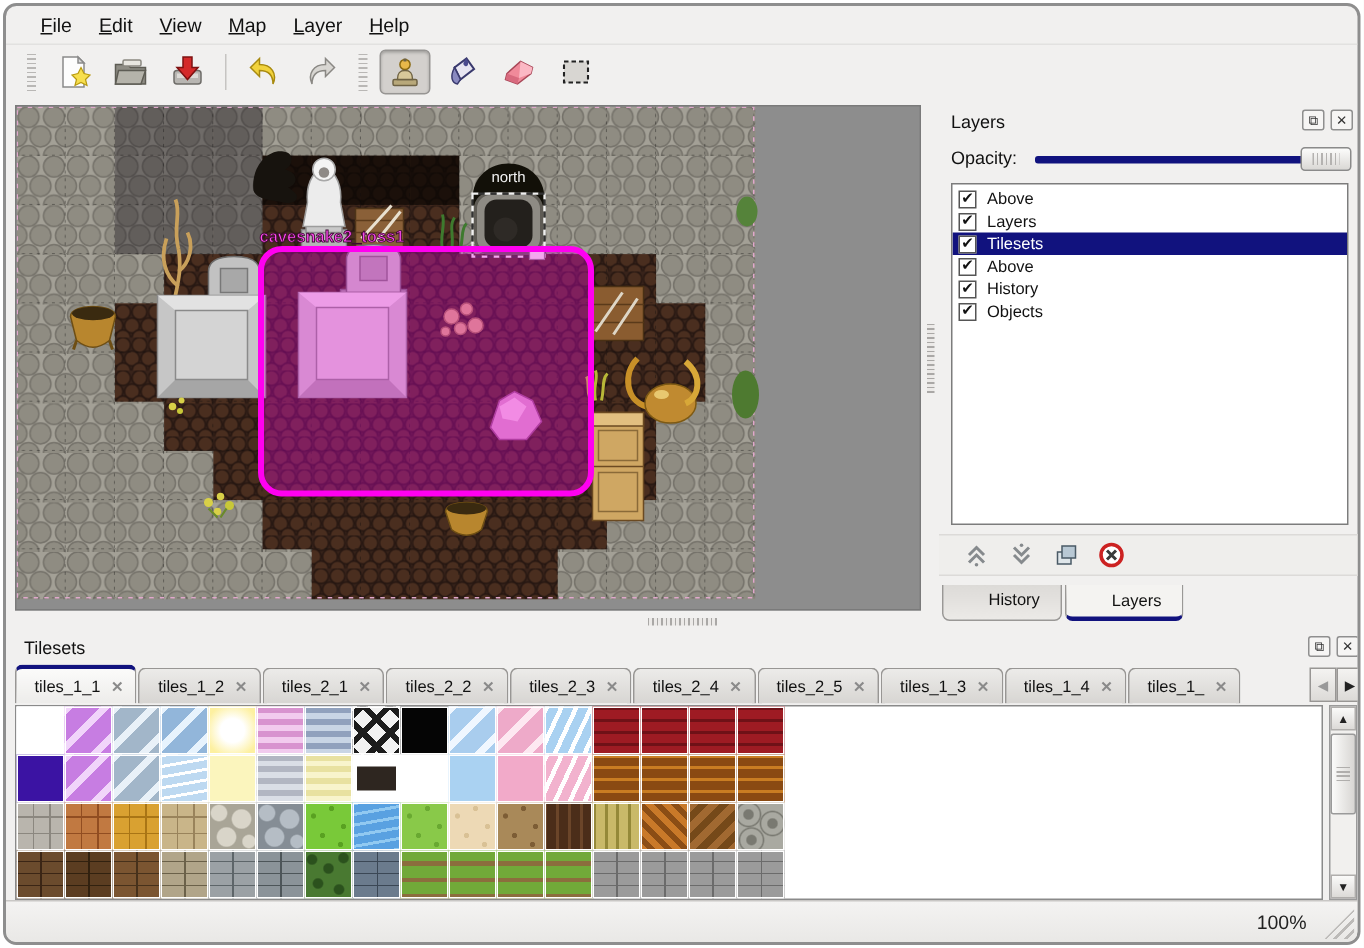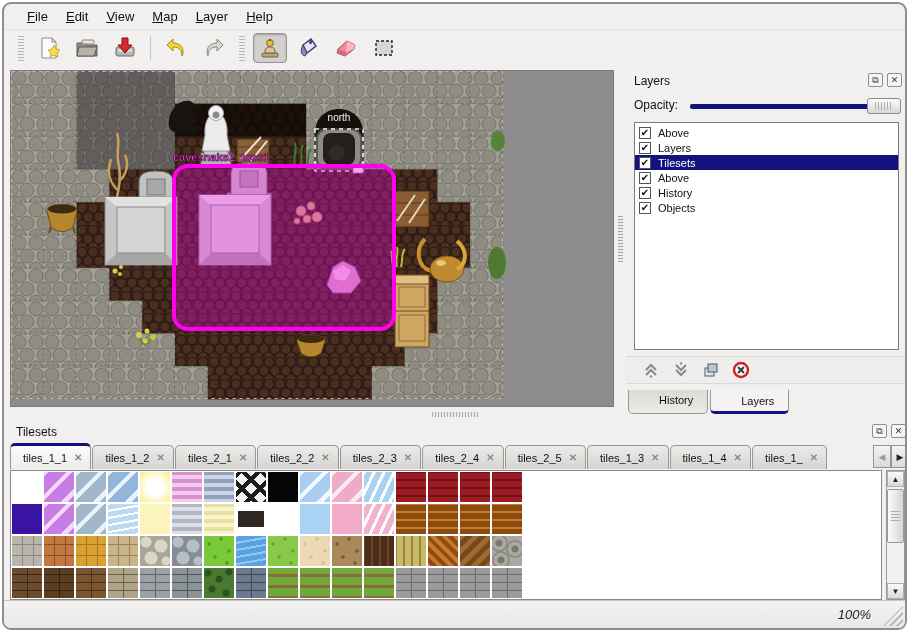--- a/index.html
+++ b/index.html
@@ -71,21 +71,21 @@
   .cell{width:32px;height:32px;outline:1px solid #fff;outline-offset:-1px;}
   .vscroll{position:absolute;right:4px;top:49px;width:19px;height:130px;border:1px solid #9a9a9a;background:#f1f0ee;}
   .varrow{position:absolute;left:0;width:17px;height:16px;background:linear-gradient(#fafaf9,#dcdad7);
           border:1px solid #b0aeac;font-size:8px;display:flex;align-items:center;justify-content:center;color:#222;}
   .vthumb{position:absolute;left:0;top:18px;width:17px;height:54px;border:1px solid #9a9a9a;border-radius:2px;
           background:linear-gradient(90deg,#fbfbfa,#d8d6d3);display:flex;align-items:center;justify-content:center;}
   .vthumb .ribs{width:9px;height:10px;background:repeating-linear-gradient(0deg,#b0aeac 0 1px,rgba(0,0,0,0) 1px 3px);}
   
   .statusbar{position:absolute;left:0;bottom:0;right:0;height:28px;border-top:1px solid #c9c7c5;
              background:linear-gradient(#f4f3f2,#e9e8e6);}
-  .zoomtext{position:absolute;right:34px;top:6px;font-size:13px;color:#222;font-style:italic;}
+  .zoomtext{position:absolute;right:34px;top:6px;font-size:13px;color:#222;}
   .sizegrip{position:absolute;right:2px;bottom:2px;width:20px;height:20px;
             background:repeating-linear-gradient(135deg,rgba(0,0,0,0) 0 3px,#bcbab8 3px 5px);
             clip-path:polygon(100% 0,100% 100%,0 100%);}
 </style>
 </head>
 <body>
 
 <div class="window">
 
   <div class="menubar">

